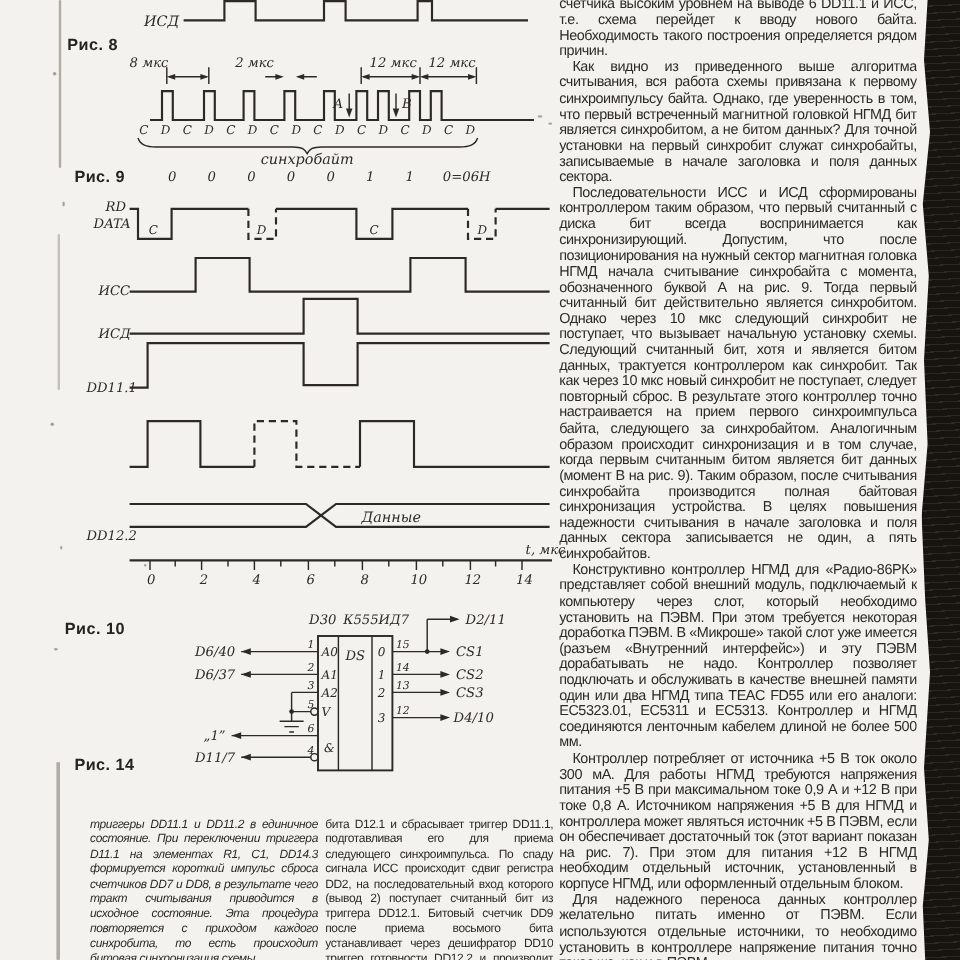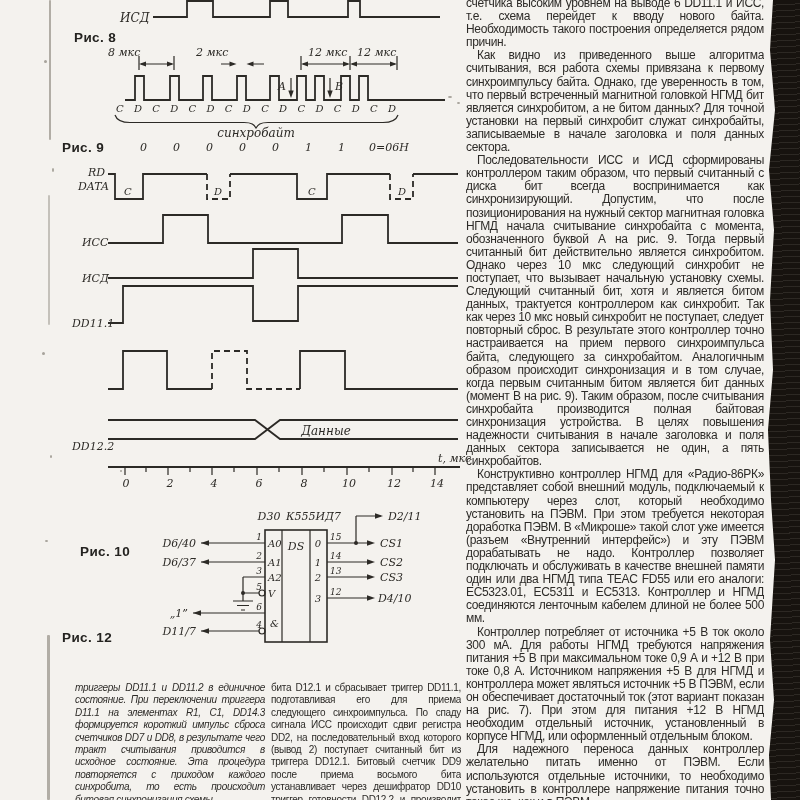--- a/index.html
+++ b/index.html
@@ -68,21 +68,21 @@
     <text class="st s10" x="88" y="112" textLength="280" lengthAdjust="spacing">С D С D С D С D С D С D С D С D</text>
 
     <path class="thin" d="M87,115 C89,121 94,122.5 102,122.5 L216,122.5 C224,122.5 226,124.5 228,128 C230,124.5 232,122.5 240,122.5 L355,122.5 C363,122.5 368,121 370,115"></path>
 
     <text class="st s12" x="228" y="137" text-anchor="middle">синхробайт</text>
 
     <text class="st s11" x="112" y="151" textLength="205" lengthAdjust="spacing">0 0 0 0 0 1 1</text>
     <text class="st s11" x="341" y="151">0=06Н</text>
   </svg>
 
-  <div class="cap" style="left:74px;top:30px;">Рис. 8</div>
+  <div class="cap" style="left:56px;top:30px;">Рис. 8</div>
   <div class="cap" style="left:62px;top:140px;text-align:right;">Рис. 9</div>
 
   <svg style="left:58px;top:158px;" width="410" height="350" viewBox="0 0 410 350">
     <text class="st s11" x="30" y="18">RD</text>
     <text class="st s11" x="20" y="32">DATA</text>
     <path class="wv" d="M50,16 H57 V41 H85 V16 H149 M172,16 H239 V41 H269 V16 H332 M355,16 H400"></path>
     <path class="wvd" d="M149,16 V41 H172 V16 M332,16 V41 H355 V16"></path>
     <text class="st s10" x="66" y="37">С</text>
     <text class="st s10" x="156" y="37">D</text>
     <text class="st s10" x="250" y="37">С</text>
@@ -111,21 +111,21 @@
     <text class="st s11" x="112" y="329" text-anchor="middle">2</text>
     <text class="st s11" x="156" y="329" text-anchor="middle">4</text>
     <text class="st s11" x="201" y="329" text-anchor="middle">6</text>
     <text class="st s11" x="246" y="329" text-anchor="middle">8</text>
     <text class="st s11" x="291" y="329" text-anchor="middle">10</text>
     <text class="st s11" x="336" y="329" text-anchor="middle">12</text>
     <text class="st s11" x="379" y="329" text-anchor="middle">14</text>
     <text class="st s11" x="380" y="304">t, мкс</text>
   </svg>
 
-  <div class="cap" style="left:80px;top:516px;margin-top:28px;">Рис. 10</div>
+  <div class="cap" style="left:54px;top:516px;">Рис. 10</div>
 
   <svg style="left:38px;top:503px;" width="430" height="180" viewBox="0 0 430 180">
     <text class="st s11" x="231" y="17" text-anchor="middle">D30</text>
     <text class="st s11" x="248" y="17">К555ИД7</text>
 
     <rect x="227" y="27" width="62" height="112" fill="none" stroke="#2c2a26" stroke-width="1.6"></rect>
     <path class="thin" stroke-width="1.4" d="M244,27 V139 M272,27 V139"></path>
     <text class="st s11" x="258" y="47" text-anchor="middle">DS</text>
 
     <text class="st s10" x="230" y="44">A0</text>
@@ -171,21 +171,21 @@
     <polygon class="ah" points="337,59 329,56.2 329,61.8"></polygon>
     <polygon class="ah" points="337,74 329,71.2 329,76.8"></polygon>
     <polygon class="ah" points="337,95 329,92.2 329,97.8"></polygon>
     <text class="st s11" x="350" y="17">D2/11</text>
     <text class="st s11" x="342" y="44">CS1</text>
     <text class="st s11" x="342" y="63">CS2</text>
     <text class="st s11" x="342" y="78">CS3</text>
     <text class="st s11" x="340" y="99">D4/10</text>
   </svg>
 
-  <div class="cap" style="left:62px;top:630px;">Рис. 12</div>
+  <div class="cap" style="left:62px;top:630px;">Рис. 14</div>
 
   <div id="col1" class="col">
     <p class="cont">триггеры DD11.1 и DD11.2 в единичное состояние. При переключении триггера D11.1 на элементах R1, C1, DD14.3 формируется короткий импульс сброса счетчиков DD7 и DD8, в результате чего тракт считывания приводится в исходное состояние. Эта процедура повторяется с приходом каждого синхробита, то есть происходит битовая синхронизация схемы.</p>
     <p>Через 2 мкс триггер D11.2 фронтом импульса ИСС сбрасывается. Импульс данных, если он присутствует в сигнале считывания, повторно</p>
   </div>
 
   <div id="col2" class="col">
     <p class="cont">бита D12.1 и сбрасывает триггер DD11.1, подготавливая его для приема следующего синхроимпульса. По спаду сигнала ИСС происходит сдвиг регистра DD2, на последовательный вход которого (вывод 2) поступает считанный бит из триггера DD12.1. Битовый счетчик DD9 после приема восьмого бита устанавливает через дешифратор DD10 триггер готовности DD12.2 и производит запись принятого байта в регистр DD3. ПЭВМ, также как и в режиме записи, опрашивает линию готовности PB7 и, при обна-</p>
   </div>
 

